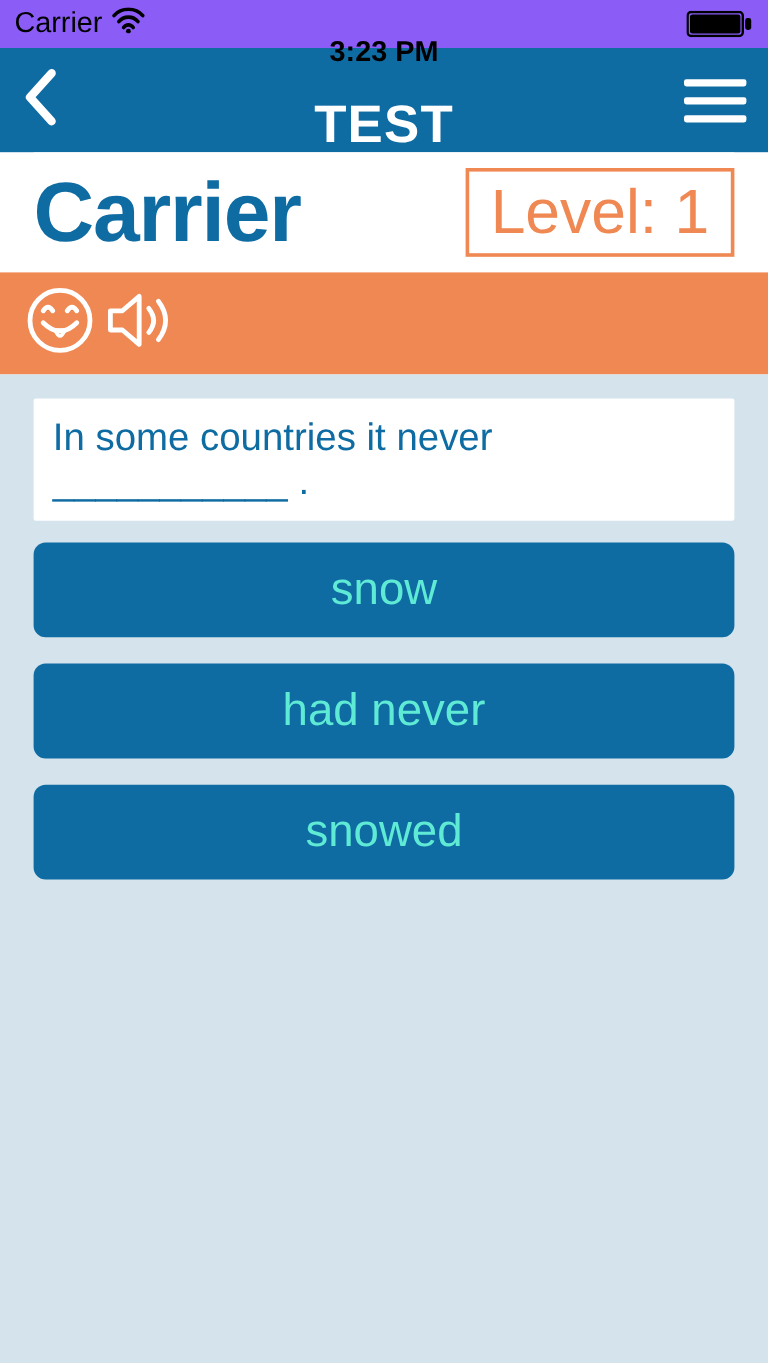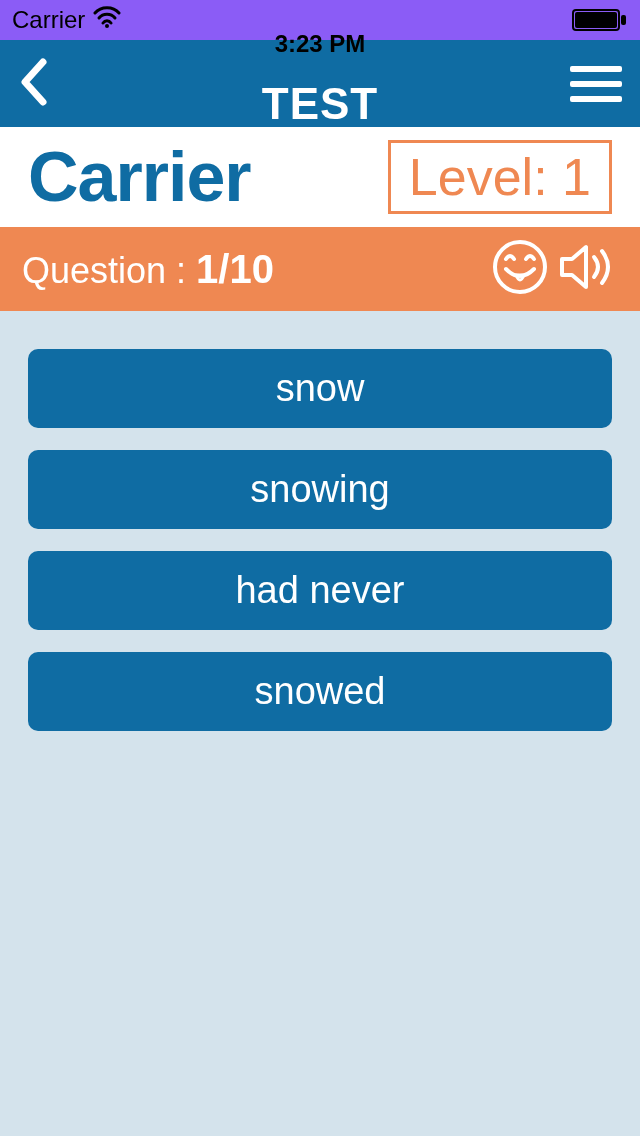--- a/index.html
+++ b/index.html
@@ -83,21 +83,21 @@
     background:#fff;
     color:#0f6ca3;
     font-size:32px;
     padding: 14px 16px;
     border-radius:2px;
   }
 
   .options { margin-top:18px; display:flex; flex-direction:column; gap:22px; }
   .option {
     background:#0f6ca3;
-    color:#ffffff;
+    color:#5eead4;
     font-size:38px;
     text-align:center;
     padding: 18px 10px;
     border-radius:10px;
     cursor:pointer;
   }
 </style>
 </head>
 <body>
 
@@ -137,23 +137,20 @@
   </div>
 </div>
 
 <div class="content">
   <div class="title-row">
     <div class="page-title">Carrier</div>
     <div class="level-badge">Level: 1</div>
   </div>
 
   <div class="q-header">
-    <div class="q-label">
-      <span>Question : </span><span class="count">1/10</span>
-    </div>
     <div class="q-icons">
       <span>
         <svg width="56" height="56" viewBox="0 0 56 56">
           <circle cx="28" cy="28" r="25" stroke="#fff" stroke-width="4" fill="none"></circle>
           <path d="M14 20 Q18 14 22 20" stroke="#fff" stroke-width="4" fill="none" stroke-linecap="round"></path>
           <path d="M34 20 Q38 14 42 20" stroke="#fff" stroke-width="4" fill="none" stroke-linecap="round"></path>
           <path d="M14 30 Q28 44 42 30" stroke="#fff" stroke-width="4" fill="none" stroke-linecap="round"></path>
           <path d="M24 36 Q28 46 32 36 Z" stroke="#fff" stroke-width="3" fill="none" stroke-linejoin="round"></path>
         </svg>
       </span>
@@ -161,21 +158,21 @@
         <svg width="60" height="56" viewBox="0 0 60 56">
           <path d="M4 20 L14 20 L28 8 L28 48 L14 36 L4 36 Z" stroke="#fff" stroke-width="4" fill="none" stroke-linejoin="round"></path>
           <path d="M36 18 Q44 28 36 38" stroke="#fff" stroke-width="4" fill="none" stroke-linecap="round"></path>
           <path d="M44 12 Q56 28 44 44" stroke="#fff" stroke-width="4" fill="none" stroke-linecap="round"></path>
         </svg>
       </span>
     </div>
   </div>
 
   <div class="lower">
+    <div class="question-box">In some countries it never ___________ .</div>
     <div class="options">
       <div class="option">snow</div>
-      <div class="option">snowing</div>
       <div class="option">had never</div>
       <div class="option">snowed</div>
     </div>
   </div>
 
 </div>
 
 </body></html>

